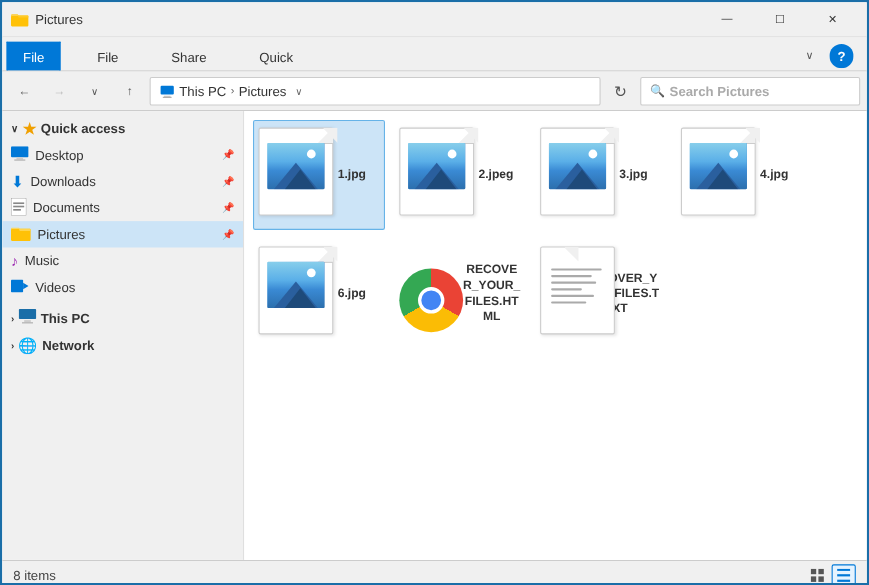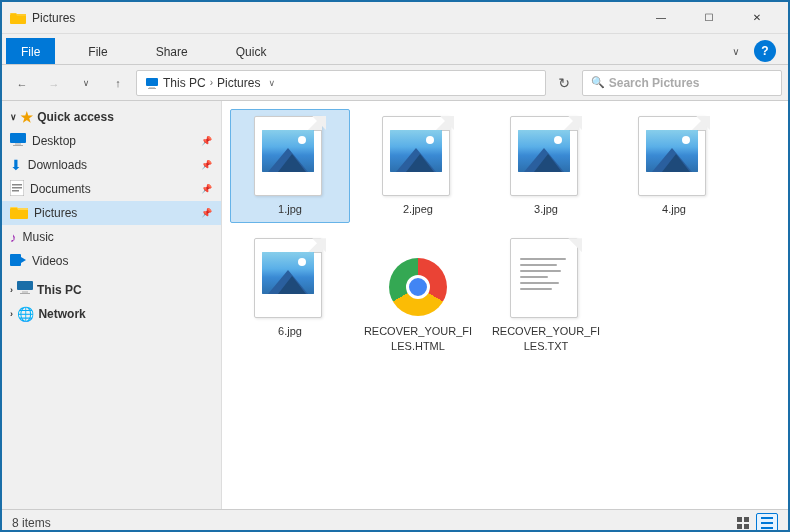--- a/index.html
+++ b/index.html
@@ -180,26 +180,27 @@
       display: flex;
       flex-wrap: wrap;
       align-content: flex-start;
       gap: 8px;
       background: #fff;
       overflow-y: auto;
     }
     .file-item {
       width: 120px;
       display: flex;
-      flex-direction: column;
+      flex-direction: row;
       align-items: center;
       padding: 6px 4px;
       cursor: pointer;
       border-radius: 2px;
       border: 1px solid transparent;
+      font-weight: bold;
     }
     .file-item.selected { background: #cce4f7; border-color: #66b3e8; }
 
     
     .img-file-icon {
       width: 72px;
       height: 82px;
       position: relative;
       margin-bottom: 4px;
     }

